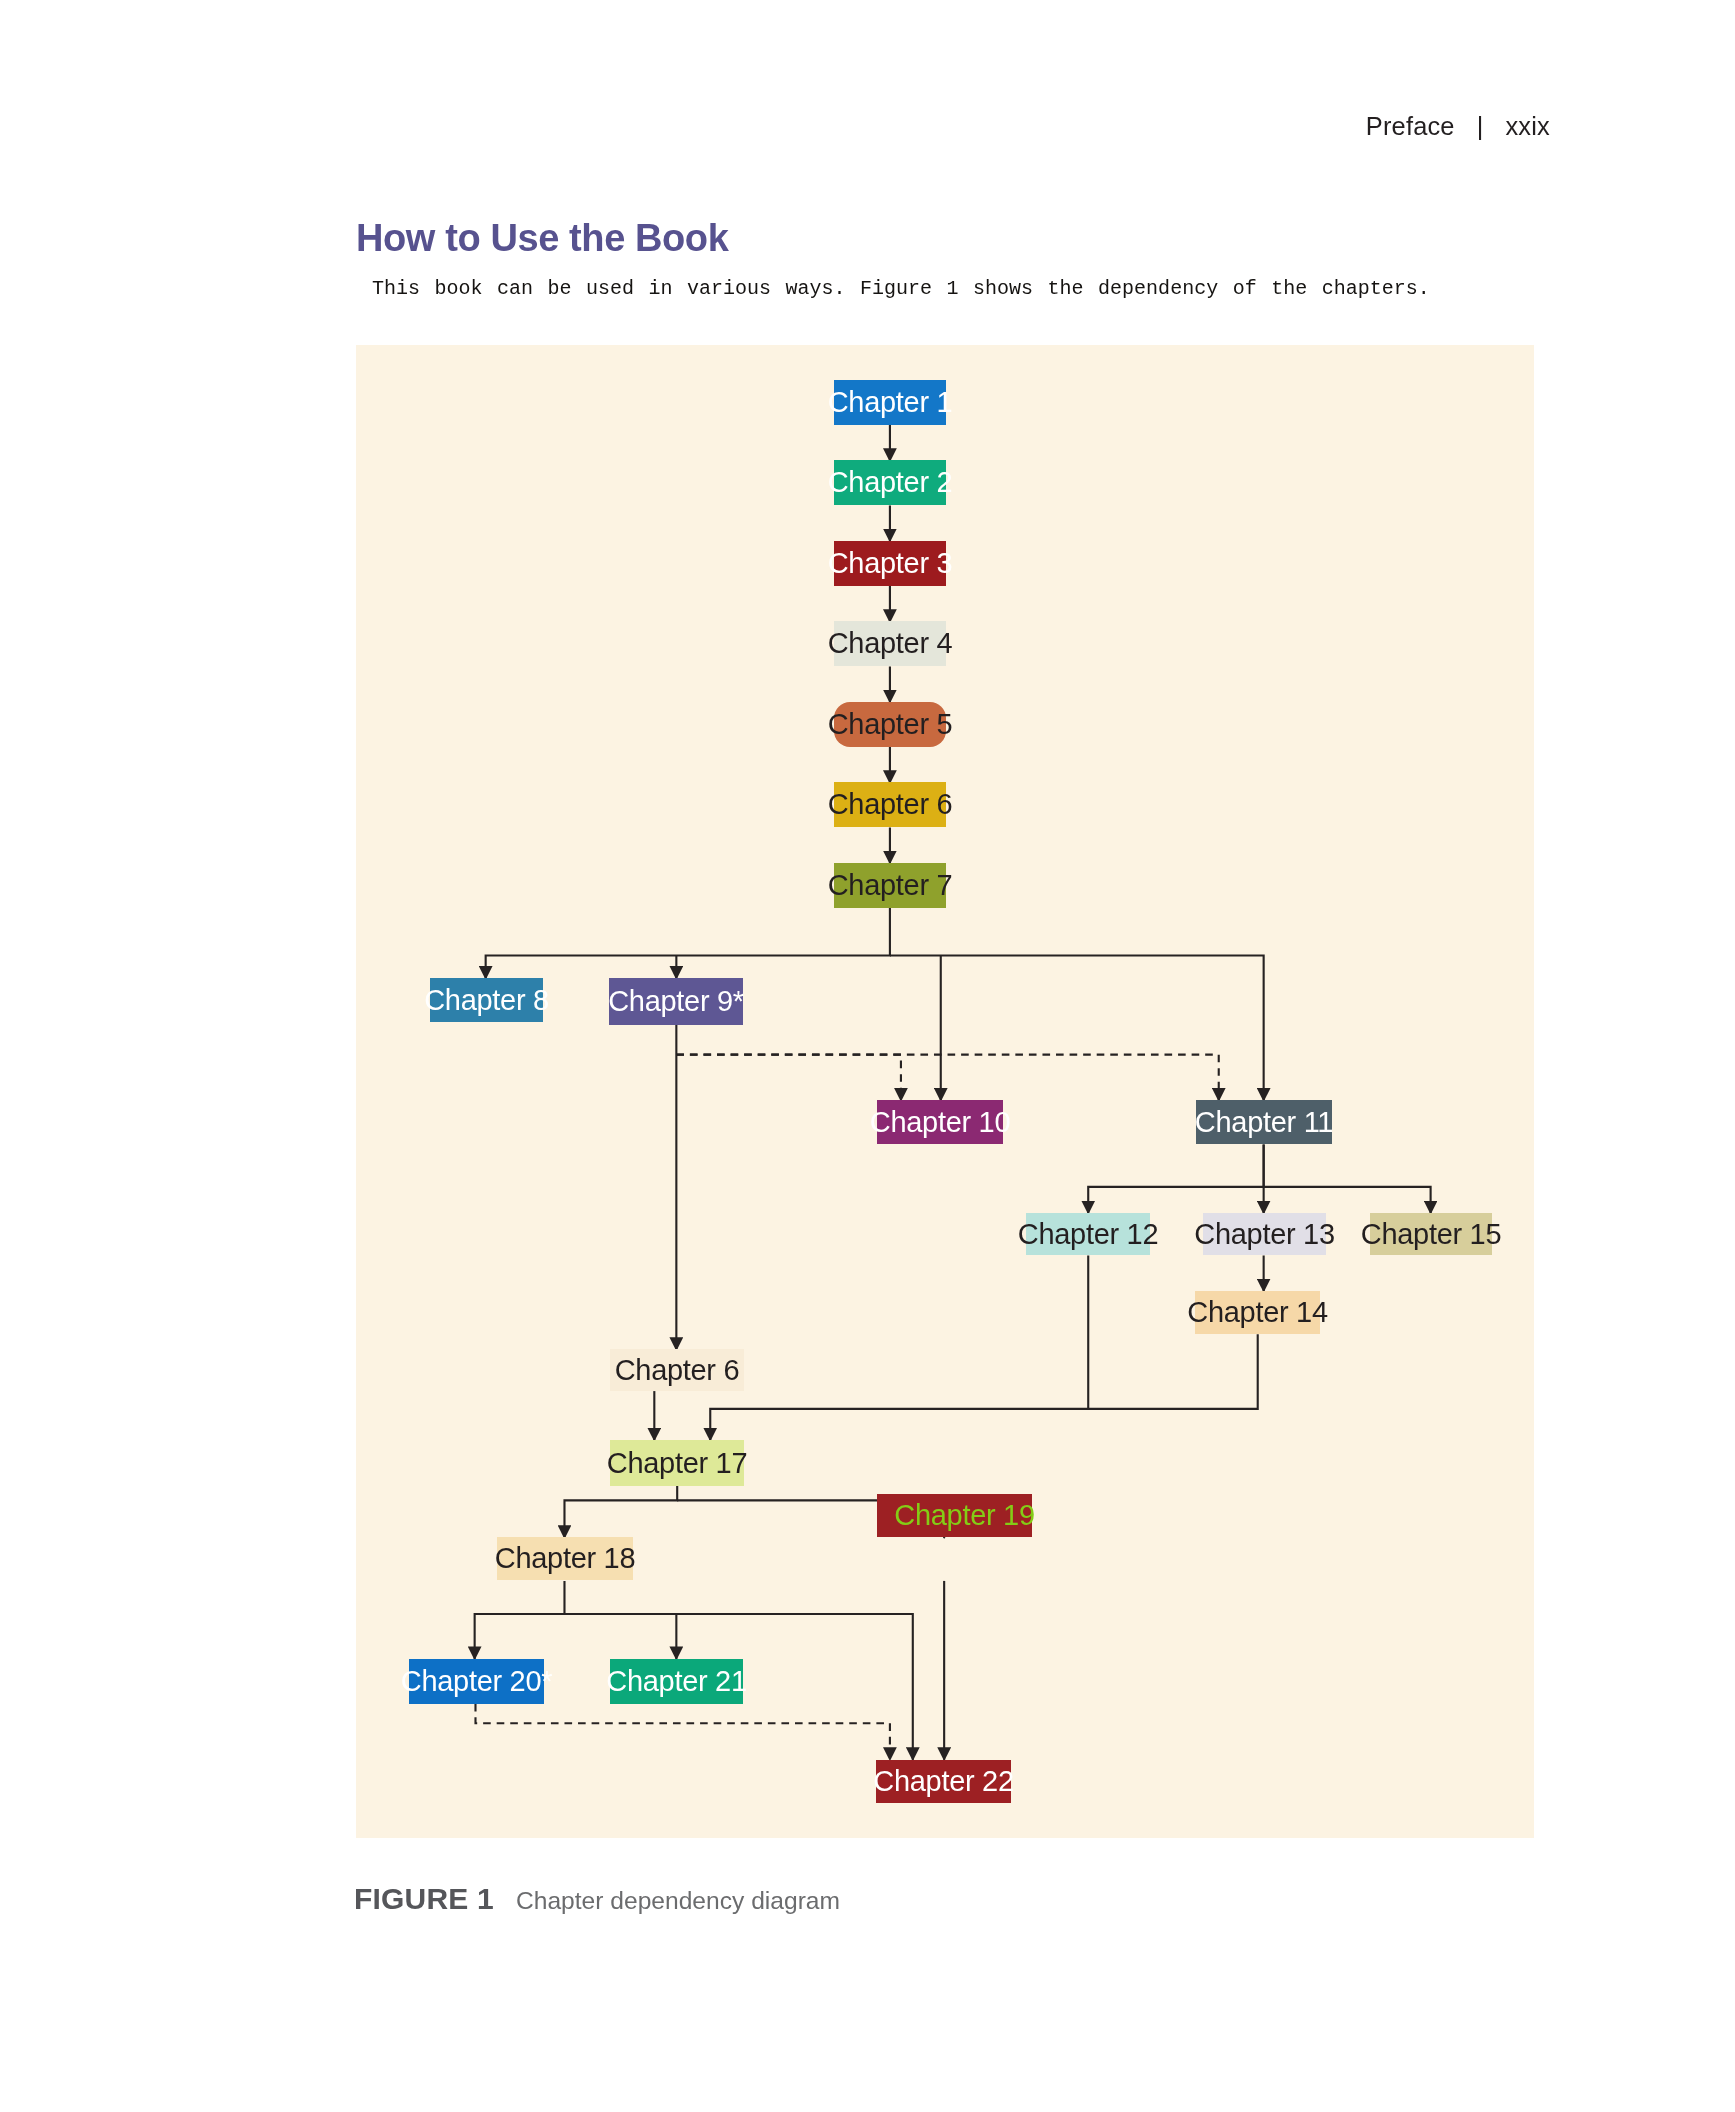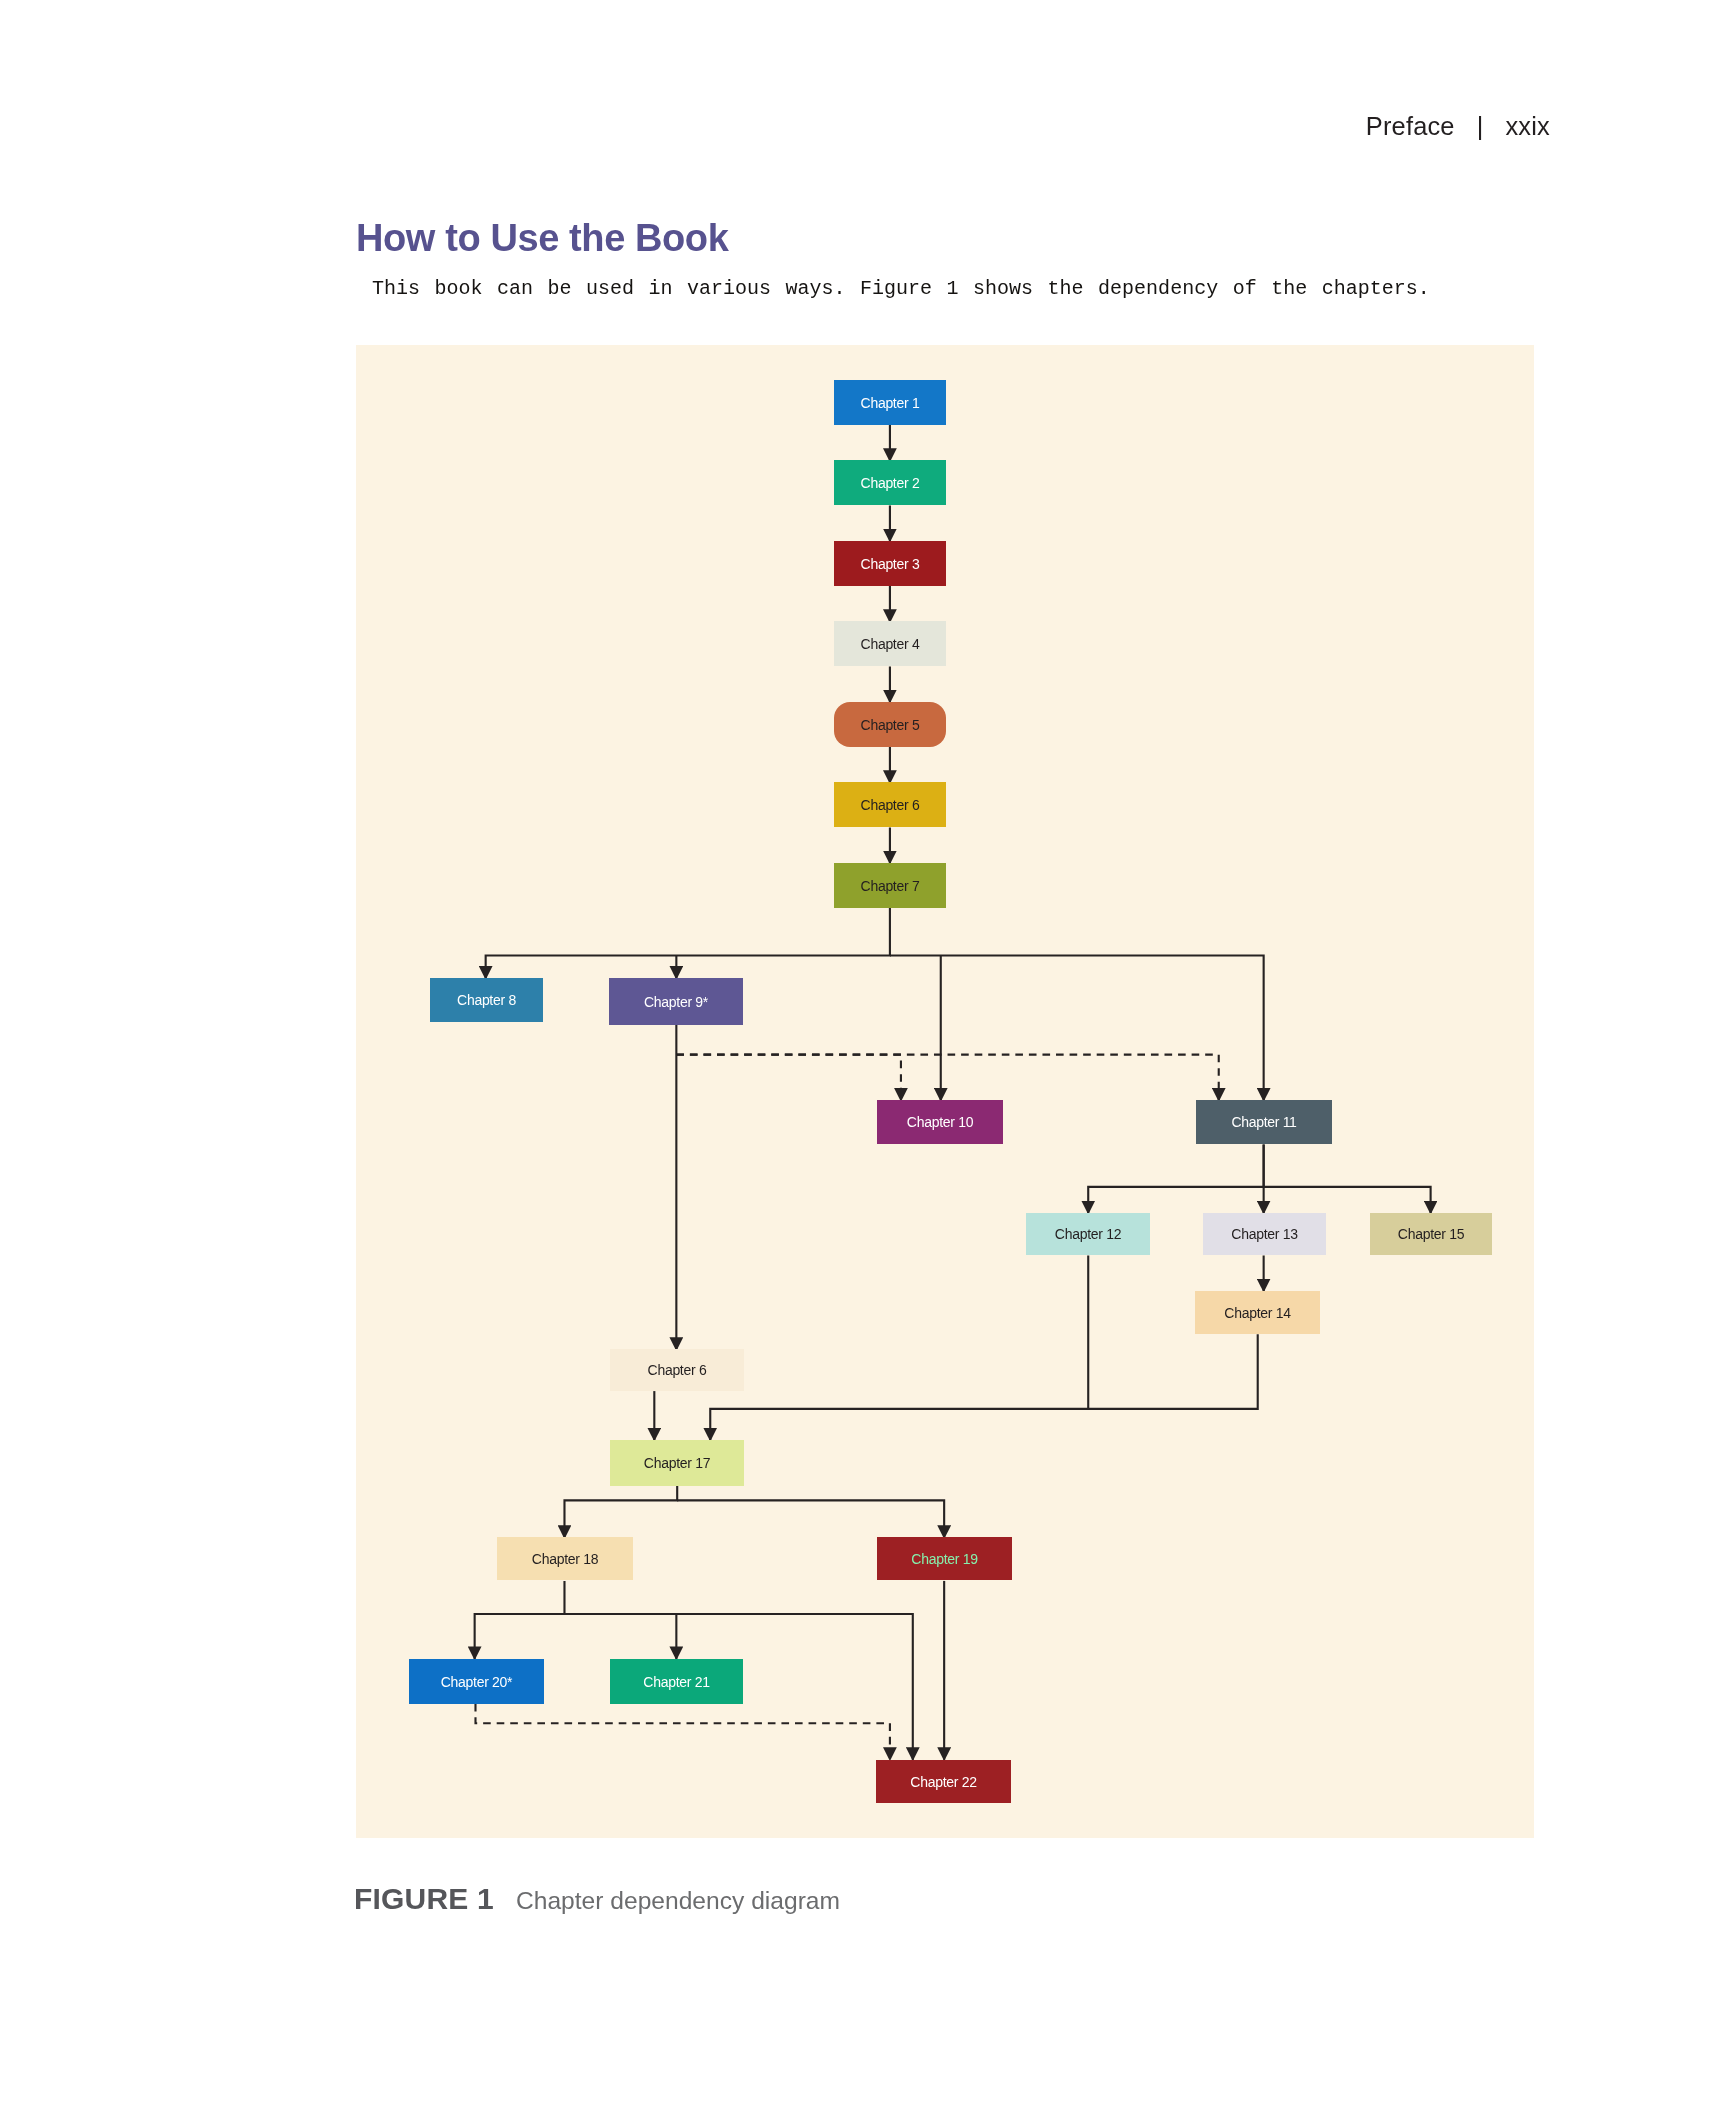--- a/index.html
+++ b/index.html
@@ -11,21 +11,21 @@
   .page-header .sep{display:inline-block;margin:0 22px;color:#231f20;
                     transform:scaleY(1.05);}
   .section-title{left:356px;top:217px;font-size:38px;font-weight:bold;
                  color:#57528f;letter-spacing:-0.4px;}
   .intro{left:372px;top:277px;width:1204px;font-family:Liberation Mono, monospace;
          font-size:20px;color:#161412;word-spacing:2.5px;}
   .figure-panel{left:356px;top:345px;width:1178px;height:1493px;
                 background:#fcf3e2;}
   .edges-layer{position:absolute;left:0;top:0;width:1178px;height:1493px;}
   .node{position:absolute;display:flex;align-items:center;justify-content:center;
-        font-size:14px;letter-spacing:-0.3px;white-space:nowrap;}
+        font-size:29px;letter-spacing:-0.3px;white-space:nowrap;}
   .figure-caption{left:354px;top:1882px;font-size:24.6px;color:#6b6c6e;}
   .figure-caption .fig-label{font-weight:bold;color:#55565a;font-size:30px;
                              margin-right:22px;letter-spacing:0.2px;}
 </style>
 </head>
 <body>
 
 <div class="abs page-header">
   <span>Preface</span><span class="sep">|</span><span>xxix</span>
 </div>
@@ -83,21 +83,21 @@
       <div class="node" style="left: 253px; top: 633px; width: 134px; height: 47px; background: rgb(94, 87, 148); color: rgb(255, 255, 255);">Chapter 9*</div>
       <div class="node" style="left: 521px; top: 755px; width: 126px; height: 44px; background: rgb(139, 41, 114); color: rgb(255, 255, 255);">Chapter 10</div>
       <div class="node" style="left: 840px; top: 755px; width: 136px; height: 44px; background: rgb(78, 95, 105); color: rgb(255, 255, 255);">Chapter 11</div>
       <div class="node" style="left: 670px; top: 868px; width: 124px; height: 42px; background: rgb(183, 226, 219); color: rgb(35, 31, 32);">Chapter 12</div>
       <div class="node" style="left: 847px; top: 868px; width: 123px; height: 42px; background: rgb(225, 223, 231); color: rgb(35, 31, 32);">Chapter 13</div>
       <div class="node" style="left: 839px; top: 946px; width: 125px; height: 43px; background: rgb(246, 216, 168); color: rgb(35, 31, 32);">Chapter 14</div>
       <div class="node" style="left: 1014px; top: 868px; width: 122px; height: 42px; background: rgb(215, 206, 155); color: rgb(35, 31, 32);">Chapter 15</div>
       <div class="node" style="left: 254px; top: 1004px; width: 134px; height: 42px; background: rgb(248, 236, 215); color: rgb(35, 31, 32);">Chapter 6</div>
       <div class="node" style="left: 254px; top: 1095px; width: 134px; height: 46px; background: rgb(222, 233, 152); color: rgb(35, 31, 32);">Chapter 17</div>
       <div class="node" style="left: 141px; top: 1192px; width: 136px; height: 43px; background: rgb(246, 223, 177); color: rgb(35, 31, 32);">Chapter 18</div>
-      <div class="node" style="left: 521px; top: 1192px; width: 135px; height: 43px; background: rgb(157, 32, 35); color: #86efac;">Chapter 19</div>
+      <div class="node" style="left: 521px; top: 1149px; width: 135px; height: 43px; background: rgb(157, 32, 35); color: #84cc16; padding-left: 20px;">Chapter 19</div>
       <div class="node" style="left: 53px; top: 1314px; width: 135px; height: 45px; background: rgb(13, 112, 198); color: rgb(255, 255, 255);">Chapter 20*</div>
       <div class="node" style="left: 254px; top: 1314px; width: 133px; height: 45px; background: rgb(11, 168, 122); color: rgb(255, 255, 255);">Chapter 21</div>
       <div class="node" style="left: 520px; top: 1415px; width: 135px; height: 43px; background: rgb(157, 32, 35); color: rgb(255, 255, 255);">Chapter 22</div>
     </div>
 </div>
 
 <div class="abs figure-caption">
   <span class="fig-label">FIGURE 1</span><span>Chapter dependency diagram</span>
 </div>
 

